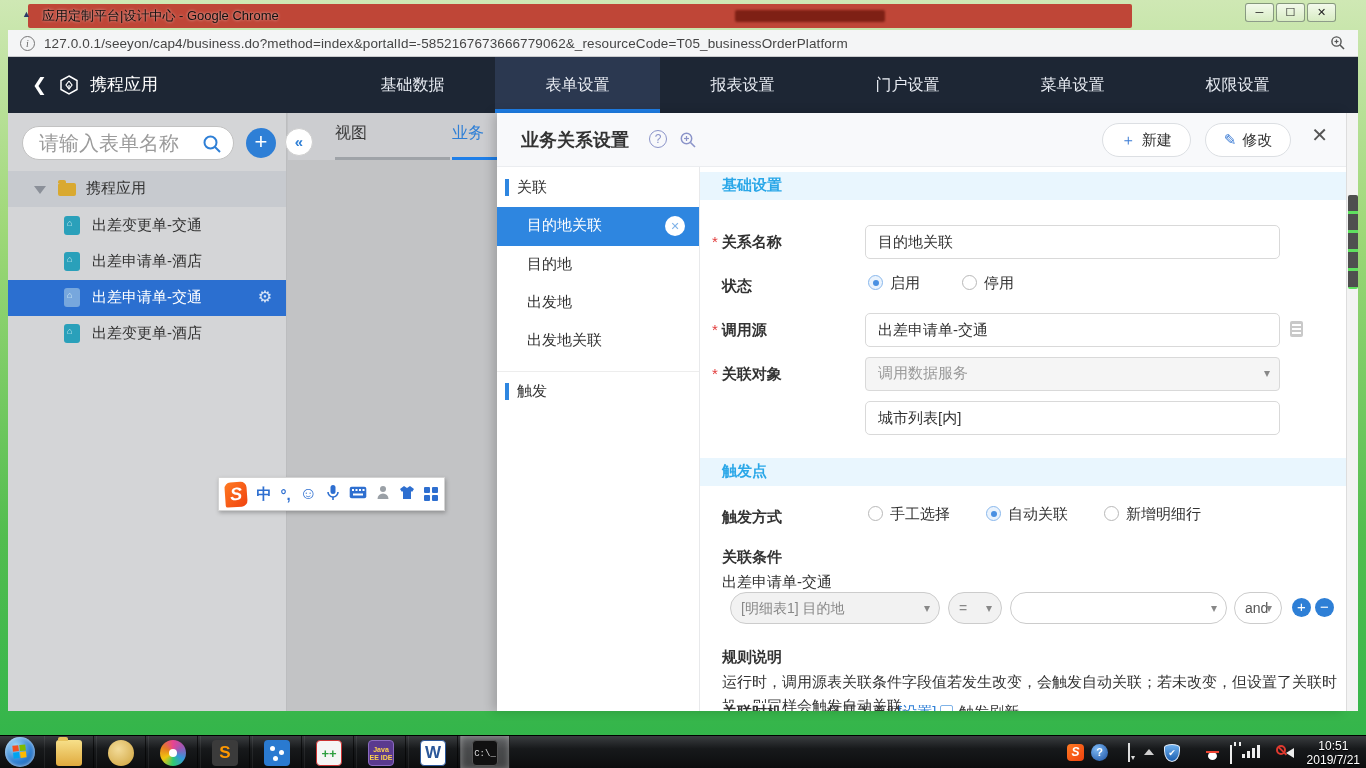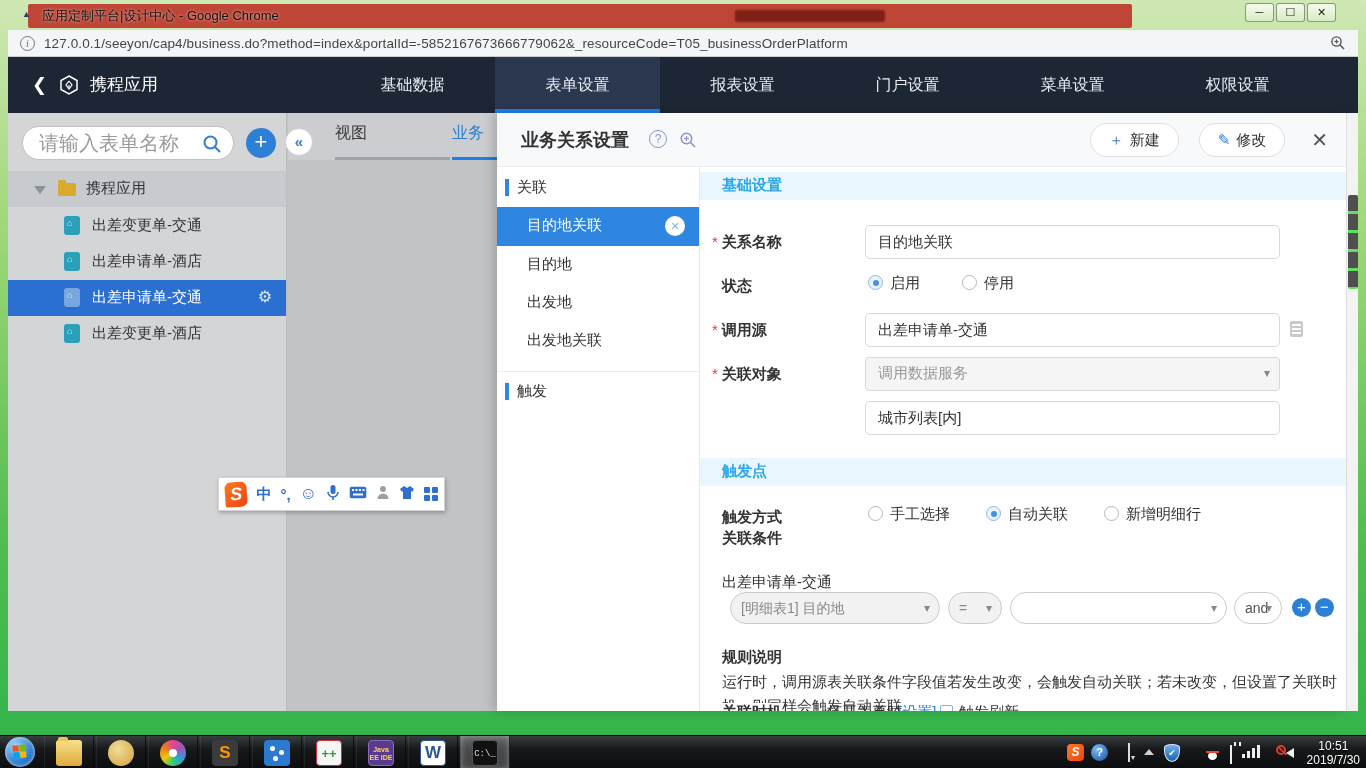--- a/index.html
+++ b/index.html
@@ -65,21 +65,21 @@
   .mtab-biz { left:164px; width:115px; color:#2e7fd6; }
   .mtab-biz .ul { background:#1f7fe8; }
   .collapse-pill { position:absolute; left:277px; top:15px; width:28px; height:28px; border-radius:50%; background:#fff; border:1px solid #cfcfcf; color:#2e7fd6; font-size:15px; font-weight:bold; text-align:center; line-height:26px; z-index:5; }
 
   
   .panel { position:absolute; left:489px; top:0; width:849px; height:100%; background:#fff; box-shadow:-4px 0 10px rgba(0,0,0,.18); }
   .p-head { position:absolute; left:0; top:0; width:100%; height:54px; background:#f8f9fb; border-bottom:1px solid #ebedf0; }
   .p-title { position:absolute; left:24px; top:15px; font-size:18px; font-weight:bold; color:#333; }
   .help-ic { position:absolute; left:152px; top:17px; width:18px; height:18px; border:1px solid #8b94c9; border-radius:50%; color:#8b94c9; font-size:12px; line-height:16px; text-align:center; }
   .zoomp-ic { position:absolute; left:182px; top:18px; }
-  .p-btns { position:absolute; right:12px; top:10px; display:flex; align-items:center; gap:20px; }
+  .p-btns { position:absolute; right:12px; top:10px; display:flex; gap:14px; }
   .pill-btn { height:34px; padding:0 18px; background:#fff; border:1px solid #dcdfe3; border-radius:17px; font-size:15px; color:#333; line-height:32px; }
   .pill-btn .ic { color:#3a7bd5; margin-right:6px; font-size:15px; }
   .close-x { font-size:20px; color:#555; padding:0 6px; }
 
   
   .subnav { position:absolute; left:0; top:54px; width:203px; bottom:0; border-right:1px solid #e8e9eb; background:#fff; }
   .sn-sec { position:absolute; left:0; width:100%; height:32px; }
   .sn-sec .bar { position:absolute; left:8px; top:4px; width:4px; height:17px; background:#2e86e0; }
   .sn-sec .lbl { position:absolute; left:20px; top:3px; font-size:15px; color:#333; }
   .sn-item { position:absolute; left:0; width:100%; height:38px; }
@@ -337,21 +337,21 @@
           <span class="lbl">触发点</span>
         </div>
 
         <span class="f-label" style="left:22px;top:341px">触发方式</span>
         <span class="radio-grp" style="left:168px;top:338px">
           <span class="radio"></span><span class="radio-lbl">手工选择</span>
           <span class="radio sel" style="margin-left:36px"></span><span class="radio-lbl">自动关联</span>
           <span class="radio" style="margin-left:36px"></span><span class="radio-lbl">新增明细行</span>
         </span>
 
-        <span class="f-label" style="left:22px;top:362px">关联条件</span>
+        <span class="f-label" style="left:22px;top:381px">关联条件</span>
         <span class="f-text" style="left:22px;top:406px">出差申请单-交通</span>
 
         <div class="c-select c-gray" style="left:30px;top:425px;width:210px"><span>[明细表1] 目的地</span></div>
         <div class="c-select c-gray" style="left:248px;top:425px;width:54px"><span>=</span></div>
         <div class="c-select c-white" style="left:310px;top:425px;width:217px"></div>
         <div class="c-select c-white" style="left:534px;top:425px;width:48px"><span>and</span></div>
         <span class="pm" style="left:592px;top:431px">+</span>
         <span class="pm" style="left:615px;top:431px">−</span>
 
         <span class="f-label" style="left:22px;top:481px">规则说明</span>
@@ -459,16 +459,16 @@
     <span class="tray-ic plug" style="right:134px;top:10px"></span>
     <span class="tray-ic sigbars" style="right:106px">
         <i style="height:4px"></i>
         <i style="height:7px"></i>
         <i style="height:10px"></i>
         <i style="height:13px"></i>
       </span>
     <span class="tray-ic mute" style="right:80px"><span class="spk"></span><span class="no"></span></span>
     <span class="clock">
       <span>10:51</span><br>
-      <span>2019/7/30</span>
+      <span>2019/7/21</span>
     </span>
   </div>
 </div>
 
 </body></html>

